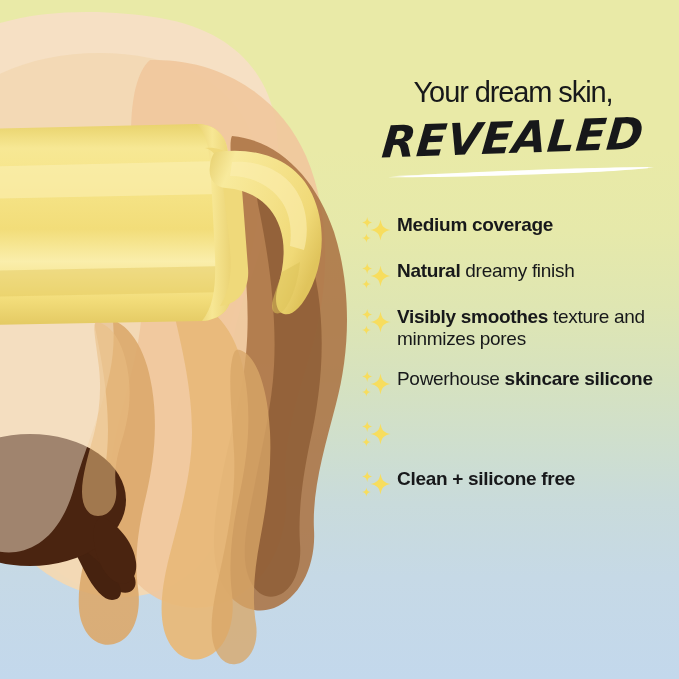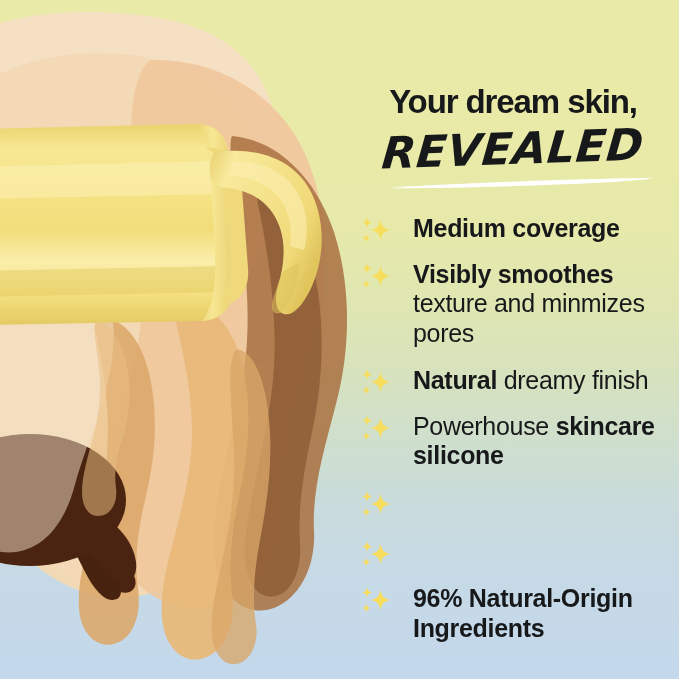--- a/index.html
+++ b/index.html
@@ -47,27 +47,26 @@
   #headline {
     position: absolute;
     left: 0;
     top: 78px;
     width: 322px;
     text-align: center;
   }
   #headline-line1 {
     display: block;
     font-family: "Liberation Sans", sans-serif;
-    font-weight: bold;
-    font-size: 33px;
+    font-weight: normal;
+    font-size: 29px;
     letter-spacing: -1.1px;
     color: #17181a;
     line-height: 1;
     white-space: nowrap;
-    margin-top: 7px;
   }
   #headline-line2-wrap {
     position: relative;
     display: block;
     margin-top: 9px;
     height: 52px;
   }
   #headline-line2 {
     display: block;
     font-family: "DejaVu Sans", sans-serif;
@@ -107,27 +106,26 @@
   .bullet .spark {
     flex: 0 0 auto;
     width: 34px;
     height: 30px;
     margin-top: 3px;
     margin-right: 3px;
   }
   .bullet .spark svg { display: block; width: 34px; height: 30px; }
   .bullet-text {
     flex: 1 1 auto;
-    font-size: 25px;
+    font-size: 19px;
     line-height: 1.17;
     color: #17181a;
     letter-spacing: -0.3px;
     font-weight: normal;
     padding-top: 1px;
-    margin-left: 16px;
   }
   .bullet-text b { font-weight: bold; }
 
   .b-gap-lg { margin-bottom: 17px; }
 </style>
 </head>
 <body>
 
 <div id="ad-card">
 
@@ -269,128 +267,110 @@
              C 6.6 8.4 5.5 7.2 2.0 6.5
              C 5.5 5.8 6.6 4.6 7.2 1.0 Z" fill="#f7dd5e"></path>
     <path d="M 6.4 17.5 C 6.9 20.5 7.8 21.5 10.8 22.1
              C 7.8 22.7 6.9 23.7 6.4 26.7
              C 5.9 23.7 5.0 22.7 2.0 22.1
              C 5.0 21.5 5.9 20.5 6.4 17.5 Z" fill="#f7dd5e"></path>
   </svg>
           </span>
           <span class="bullet-text"><b>Medium coverage</b></span>
         </div>
+        <div class="bullet">
+          <span class="spark">
+  <svg viewBox="0 0 34 30">
+    <path d="M 20.5 3.5 C 21.6 10.3 23.8 12.6 30.5 14.0
+             C 23.8 15.4 21.6 17.7 20.5 24.5
+             C 19.4 17.7 17.2 15.4 10.5 14.0
+             C 17.2 12.6 19.4 10.3 20.5 3.5 Z" fill="#f7dd5e"></path>
+    <path d="M 7.2 1.0 C 7.8 4.6 8.9 5.8 12.4 6.5
+             C 8.9 7.2 7.8 8.4 7.2 12.0
+             C 6.6 8.4 5.5 7.2 2.0 6.5
+             C 5.5 5.8 6.6 4.6 7.2 1.0 Z" fill="#f7dd5e"></path>
+    <path d="M 6.4 17.5 C 6.9 20.5 7.8 21.5 10.8 22.1
+             C 7.8 22.7 6.9 23.7 6.4 26.7
+             C 5.9 23.7 5.0 22.7 2.0 22.1
+             C 5.0 21.5 5.9 20.5 6.4 17.5 Z" fill="#f7dd5e"></path>
+  </svg>
+          </span>
+          <span class="bullet-text"><b>Natural </b><span>dreamy finish</span></span>
+        </div>
         <div class="bullet b-gap-lg">
           <span class="spark">
   <svg viewBox="0 0 34 30">
     <path d="M 20.5 3.5 C 21.6 10.3 23.8 12.6 30.5 14.0
              C 23.8 15.4 21.6 17.7 20.5 24.5
              C 19.4 17.7 17.2 15.4 10.5 14.0
              C 17.2 12.6 19.4 10.3 20.5 3.5 Z" fill="#f7dd5e"></path>
     <path d="M 7.2 1.0 C 7.8 4.6 8.9 5.8 12.4 6.5
              C 8.9 7.2 7.8 8.4 7.2 12.0
              C 6.6 8.4 5.5 7.2 2.0 6.5
              C 5.5 5.8 6.6 4.6 7.2 1.0 Z" fill="#f7dd5e"></path>
     <path d="M 6.4 17.5 C 6.9 20.5 7.8 21.5 10.8 22.1
              C 7.8 22.7 6.9 23.7 6.4 26.7
              C 5.9 23.7 5.0 22.7 2.0 22.1
              C 5.0 21.5 5.9 20.5 6.4 17.5 Z" fill="#f7dd5e"></path>
   </svg>
           </span>
           <span class="bullet-text"><b>Visibly smoothes </b><span>texture and minmizes pores</span></span>
         </div>
+        <div class="bullet b-gap-lg">
+          <span class="spark">
+  <svg viewBox="0 0 34 30">
+    <path d="M 20.5 3.5 C 21.6 10.3 23.8 12.6 30.5 14.0
+             C 23.8 15.4 21.6 17.7 20.5 24.5
+             C 19.4 17.7 17.2 15.4 10.5 14.0
+             C 17.2 12.6 19.4 10.3 20.5 3.5 Z" fill="#f7dd5e"></path>
+    <path d="M 7.2 1.0 C 7.8 4.6 8.9 5.8 12.4 6.5
+             C 8.9 7.2 7.8 8.4 7.2 12.0
+             C 6.6 8.4 5.5 7.2 2.0 6.5
+             C 5.5 5.8 6.6 4.6 7.2 1.0 Z" fill="#f7dd5e"></path>
+    <path d="M 6.4 17.5 C 6.9 20.5 7.8 21.5 10.8 22.1
+             C 7.8 22.7 6.9 23.7 6.4 26.7
+             C 5.9 23.7 5.0 22.7 2.0 22.1
+             C 5.0 21.5 5.9 20.5 6.4 17.5 Z" fill="#f7dd5e"></path>
+  </svg>
+          </span>
+          <span class="bullet-text"><span>Powerhouse </span><b>skincare silicone</b></span>
+        </div>
+        <div class="bullet b-gap-lg">
+          <span class="spark">
+  <svg viewBox="0 0 34 30">
+    <path d="M 20.5 3.5 C 21.6 10.3 23.8 12.6 30.5 14.0
+             C 23.8 15.4 21.6 17.7 20.5 24.5
+             C 19.4 17.7 17.2 15.4 10.5 14.0
+             C 17.2 12.6 19.4 10.3 20.5 3.5 Z" fill="#f7dd5e"></path>
+    <path d="M 7.2 1.0 C 7.8 4.6 8.9 5.8 12.4 6.5
+             C 8.9 7.2 7.8 8.4 7.2 12.0
+             C 6.6 8.4 5.5 7.2 2.0 6.5
+             C 5.5 5.8 6.6 4.6 7.2 1.0 Z" fill="#f7dd5e"></path>
+    <path d="M 6.4 17.5 C 6.9 20.5 7.8 21.5 10.8 22.1
+             C 7.8 22.7 6.9 23.7 6.4 26.7
+             C 5.9 23.7 5.0 22.7 2.0 22.1
+             C 5.0 21.5 5.9 20.5 6.4 17.5 Z" fill="#f7dd5e"></path>
+  </svg>
+          </span>
+        </div>
         <div class="bullet">
           <span class="spark">
   <svg viewBox="0 0 34 30">
     <path d="M 20.5 3.5 C 21.6 10.3 23.8 12.6 30.5 14.0
              C 23.8 15.4 21.6 17.7 20.5 24.5
              C 19.4 17.7 17.2 15.4 10.5 14.0
              C 17.2 12.6 19.4 10.3 20.5 3.5 Z" fill="#f7dd5e"></path>
     <path d="M 7.2 1.0 C 7.8 4.6 8.9 5.8 12.4 6.5
              C 8.9 7.2 7.8 8.4 7.2 12.0
              C 6.6 8.4 5.5 7.2 2.0 6.5
              C 5.5 5.8 6.6 4.6 7.2 1.0 Z" fill="#f7dd5e"></path>
     <path d="M 6.4 17.5 C 6.9 20.5 7.8 21.5 10.8 22.1
              C 7.8 22.7 6.9 23.7 6.4 26.7
              C 5.9 23.7 5.0 22.7 2.0 22.1
              C 5.0 21.5 5.9 20.5 6.4 17.5 Z" fill="#f7dd5e"></path>
   </svg>
           </span>
-          <span class="bullet-text"><b>Natural </b><span>dreamy finish</span></span>
-        </div>
-        <div class="bullet b-gap-lg">
-          <span class="spark">
-  <svg viewBox="0 0 34 30">
-    <path d="M 20.5 3.5 C 21.6 10.3 23.8 12.6 30.5 14.0
-             C 23.8 15.4 21.6 17.7 20.5 24.5
-             C 19.4 17.7 17.2 15.4 10.5 14.0
-             C 17.2 12.6 19.4 10.3 20.5 3.5 Z" fill="#f7dd5e"></path>
-    <path d="M 7.2 1.0 C 7.8 4.6 8.9 5.8 12.4 6.5
-             C 8.9 7.2 7.8 8.4 7.2 12.0
-             C 6.6 8.4 5.5 7.2 2.0 6.5
-             C 5.5 5.8 6.6 4.6 7.2 1.0 Z" fill="#f7dd5e"></path>
-    <path d="M 6.4 17.5 C 6.9 20.5 7.8 21.5 10.8 22.1
-             C 7.8 22.7 6.9 23.7 6.4 26.7
-             C 5.9 23.7 5.0 22.7 2.0 22.1
-             C 5.0 21.5 5.9 20.5 6.4 17.5 Z" fill="#f7dd5e"></path>
-  </svg>
-          </span>
-          <span class="bullet-text"><span>Powerhouse </span><b>skincare silicone</b></span>
-        </div>
-        <div class="bullet b-gap-lg">
-          <span class="spark">
-  <svg viewBox="0 0 34 30">
-    <path d="M 20.5 3.5 C 21.6 10.3 23.8 12.6 30.5 14.0
-             C 23.8 15.4 21.6 17.7 20.5 24.5
-             C 19.4 17.7 17.2 15.4 10.5 14.0
-             C 17.2 12.6 19.4 10.3 20.5 3.5 Z" fill="#f7dd5e"></path>
-    <path d="M 7.2 1.0 C 7.8 4.6 8.9 5.8 12.4 6.5
-             C 8.9 7.2 7.8 8.4 7.2 12.0
-             C 6.6 8.4 5.5 7.2 2.0 6.5
-             C 5.5 5.8 6.6 4.6 7.2 1.0 Z" fill="#f7dd5e"></path>
-    <path d="M 6.4 17.5 C 6.9 20.5 7.8 21.5 10.8 22.1
-             C 7.8 22.7 6.9 23.7 6.4 26.7
-             C 5.9 23.7 5.0 22.7 2.0 22.1
-             C 5.0 21.5 5.9 20.5 6.4 17.5 Z" fill="#f7dd5e"></path>
-  </svg>
-          </span>
-        </div>
-        <div class="bullet">
-          <span class="spark">
-  <svg viewBox="0 0 34 30">
-    <path d="M 20.5 3.5 C 21.6 10.3 23.8 12.6 30.5 14.0
-             C 23.8 15.4 21.6 17.7 20.5 24.5
-             C 19.4 17.7 17.2 15.4 10.5 14.0
-             C 17.2 12.6 19.4 10.3 20.5 3.5 Z" fill="#f7dd5e"></path>
-    <path d="M 7.2 1.0 C 7.8 4.6 8.9 5.8 12.4 6.5
-             C 8.9 7.2 7.8 8.4 7.2 12.0
-             C 6.6 8.4 5.5 7.2 2.0 6.5
-             C 5.5 5.8 6.6 4.6 7.2 1.0 Z" fill="#f7dd5e"></path>
-    <path d="M 6.4 17.5 C 6.9 20.5 7.8 21.5 10.8 22.1
-             C 7.8 22.7 6.9 23.7 6.4 26.7
-             C 5.9 23.7 5.0 22.7 2.0 22.1
-             C 5.0 21.5 5.9 20.5 6.4 17.5 Z" fill="#f7dd5e"></path>
-  </svg>
-          </span>
-        </div>
-        <div class="bullet">
-          <span class="spark">
-  <svg viewBox="0 0 34 30">
-    <path d="M 20.5 3.5 C 21.6 10.3 23.8 12.6 30.5 14.0
-             C 23.8 15.4 21.6 17.7 20.5 24.5
-             C 19.4 17.7 17.2 15.4 10.5 14.0
-             C 17.2 12.6 19.4 10.3 20.5 3.5 Z" fill="#f7dd5e"></path>
-    <path d="M 7.2 1.0 C 7.8 4.6 8.9 5.8 12.4 6.5
-             C 8.9 7.2 7.8 8.4 7.2 12.0
-             C 6.6 8.4 5.5 7.2 2.0 6.5
-             C 5.5 5.8 6.6 4.6 7.2 1.0 Z" fill="#f7dd5e"></path>
-    <path d="M 6.4 17.5 C 6.9 20.5 7.8 21.5 10.8 22.1
-             C 7.8 22.7 6.9 23.7 6.4 26.7
-             C 5.9 23.7 5.0 22.7 2.0 22.1
-             C 5.0 21.5 5.9 20.5 6.4 17.5 Z" fill="#f7dd5e"></path>
-  </svg>
-          </span>
-          <span class="bullet-text"><b>96% Natural-Origin Ingredients</b></span>
+          <span class="bullet-text"><b>Clean + silicone free</b></span>
         </div>
       </div>
 
   </div>
 </div>
 
 </body></html>

